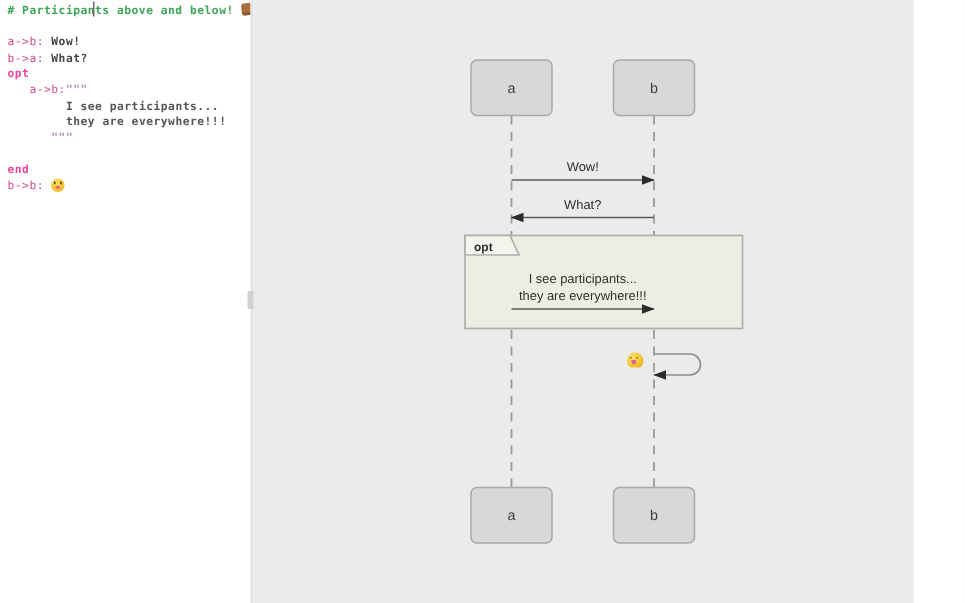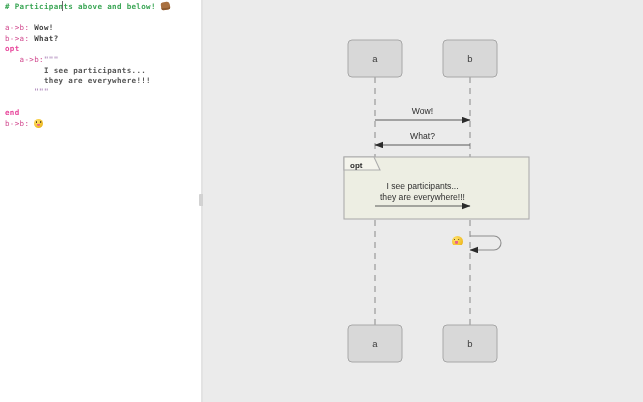--- a/index.html
+++ b/index.html
@@ -16,21 +16,21 @@
   #app {
     position: relative;
     width: 643px;
     height: 402px;
     display: flex;
   }
 
   
   #editor-pane {
     position: relative;
-    width: 201px;
+    width: 167px;
     height: 402px;
     background: #ffffff;
     box-sizing: border-box;
     overflow: hidden;
   }
   #code {
     position: absolute;
     left: 5px;
     top: 2px;
     margin: 0;

